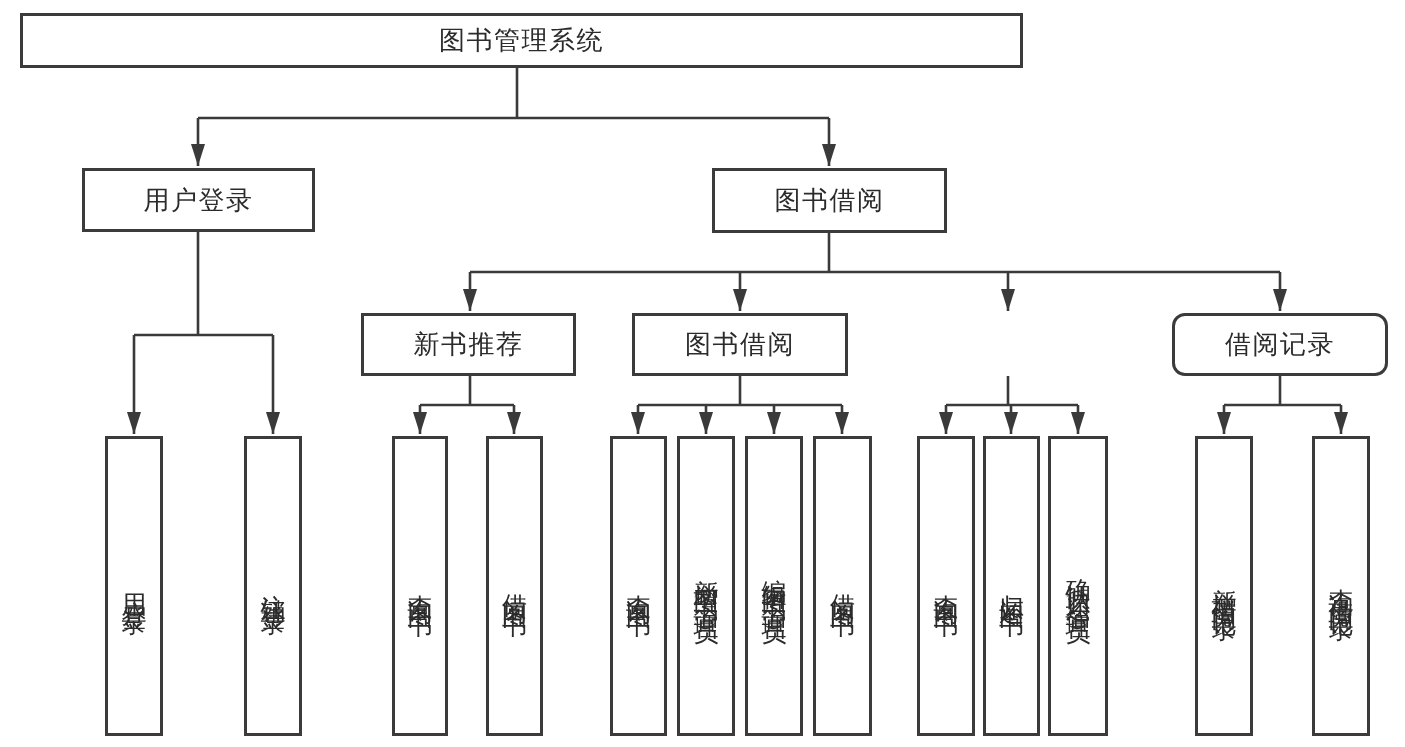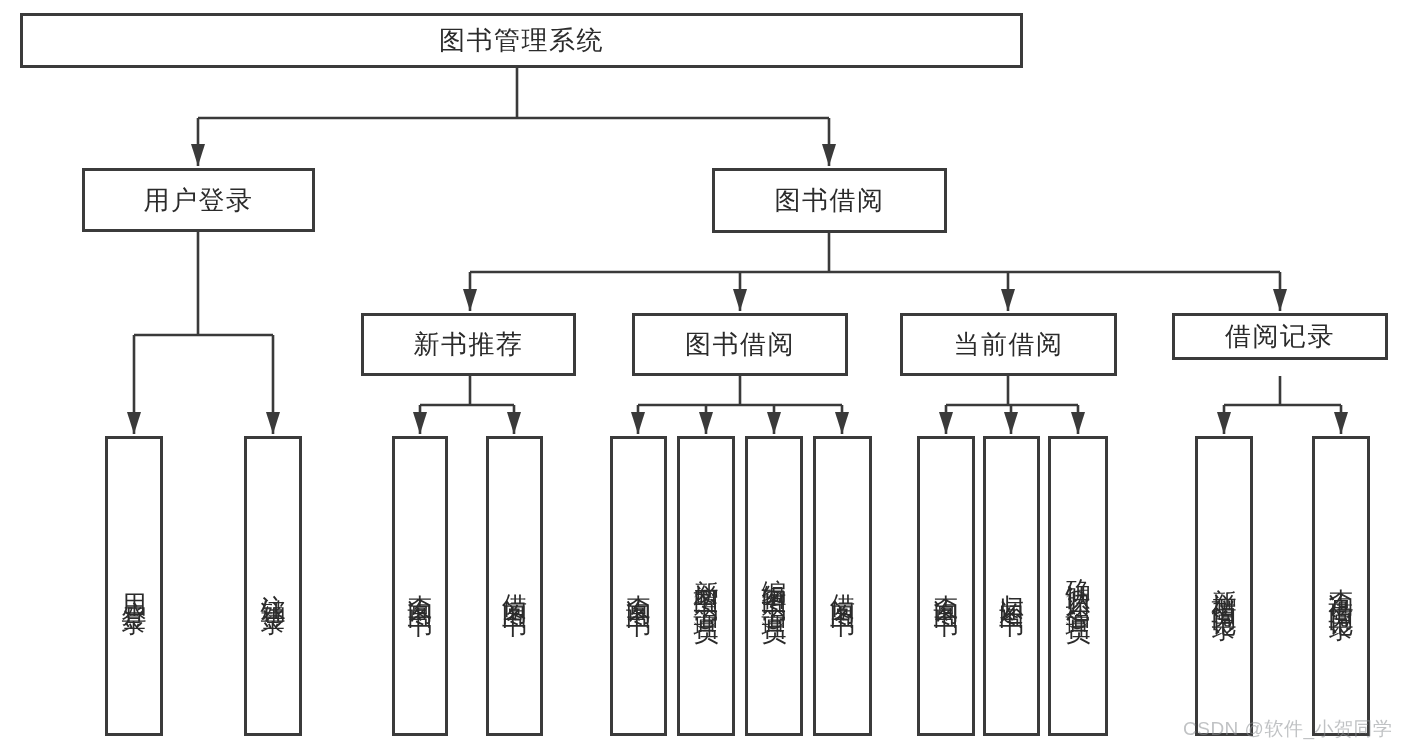--- a/index.html
+++ b/index.html
@@ -114,24 +114,21 @@
   <div class="node h" style="left:712px; top:168px; width:235px; height:65px;">
     <span>图书借阅</span>
   </div>
 
   <div class="node h" style="left:361px; top:313px; width:215px; height:63px;">
     <span>新书推荐</span>
   </div>
   <div class="node h" style="left:632px; top:313px; width:216px; height:63px;">
     <span>图书借阅</span>
   </div>
-  <div class="node h" style="left:900px; top:313px; width:217px; height:63px;">
-    <span>当前借阅</span>
-  </div>
-  <div class="node h" style="left:1172px; top:313px; width:216px; height:47px;">
+  <div class="node h" style="left:1172px; top:313px; width:216px; height:63px;border-radius:13px;">
     <span>借阅记录</span>
   </div>
 
   <div class="node v" style="left:105px; top:436px; width:58px; height:300px;">
     <span class="vtext">用户登录</span>
   </div>
   <div class="node v" style="left:244px; top:436px; width:58px; height:300px;">
     <span class="vtext">注销登录</span>
   </div>
 
@@ -165,15 +162,14 @@
     <span class="vtext">确认归还（管理员）</span>
   </div>
 
   <div class="node v" style="left:1195px; top:436px; width:58px; height:300px;">
     <span class="vtext">新增借阅记录</span>
   </div>
   <div class="node v" style="left:1312px; top:436px; width:58px; height:300px;">
     <span class="vtext">查询借阅记录</span>
   </div>
 
-  <div class="watermark">CSDN @软件_小贺同学</div>
 
 </div>
 
 </body></html>

